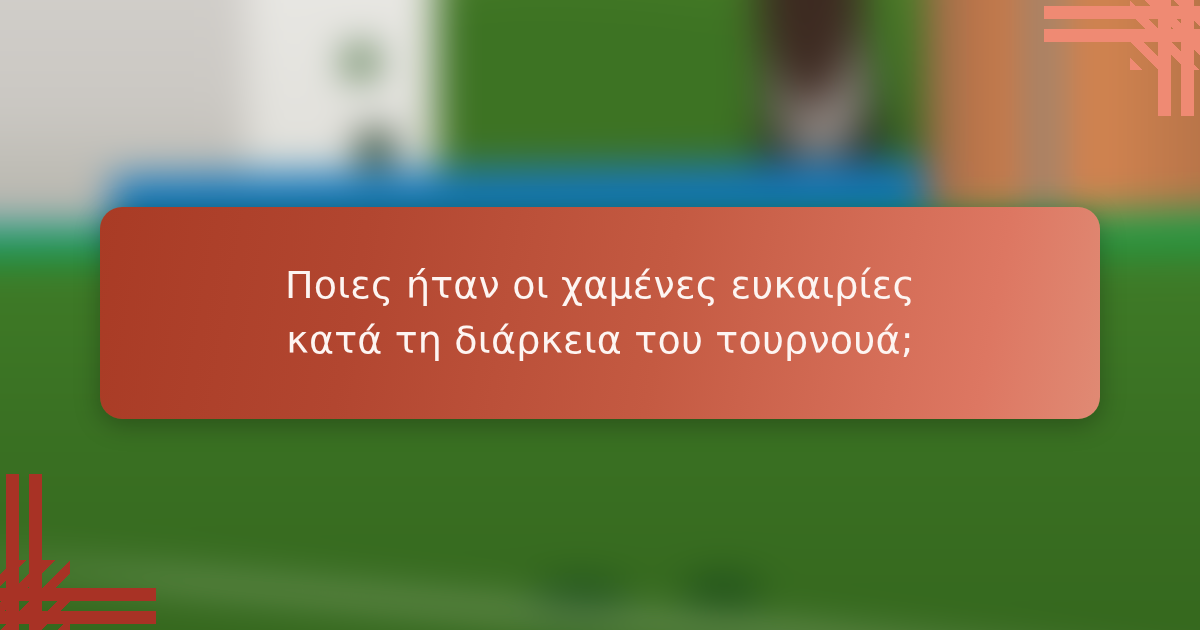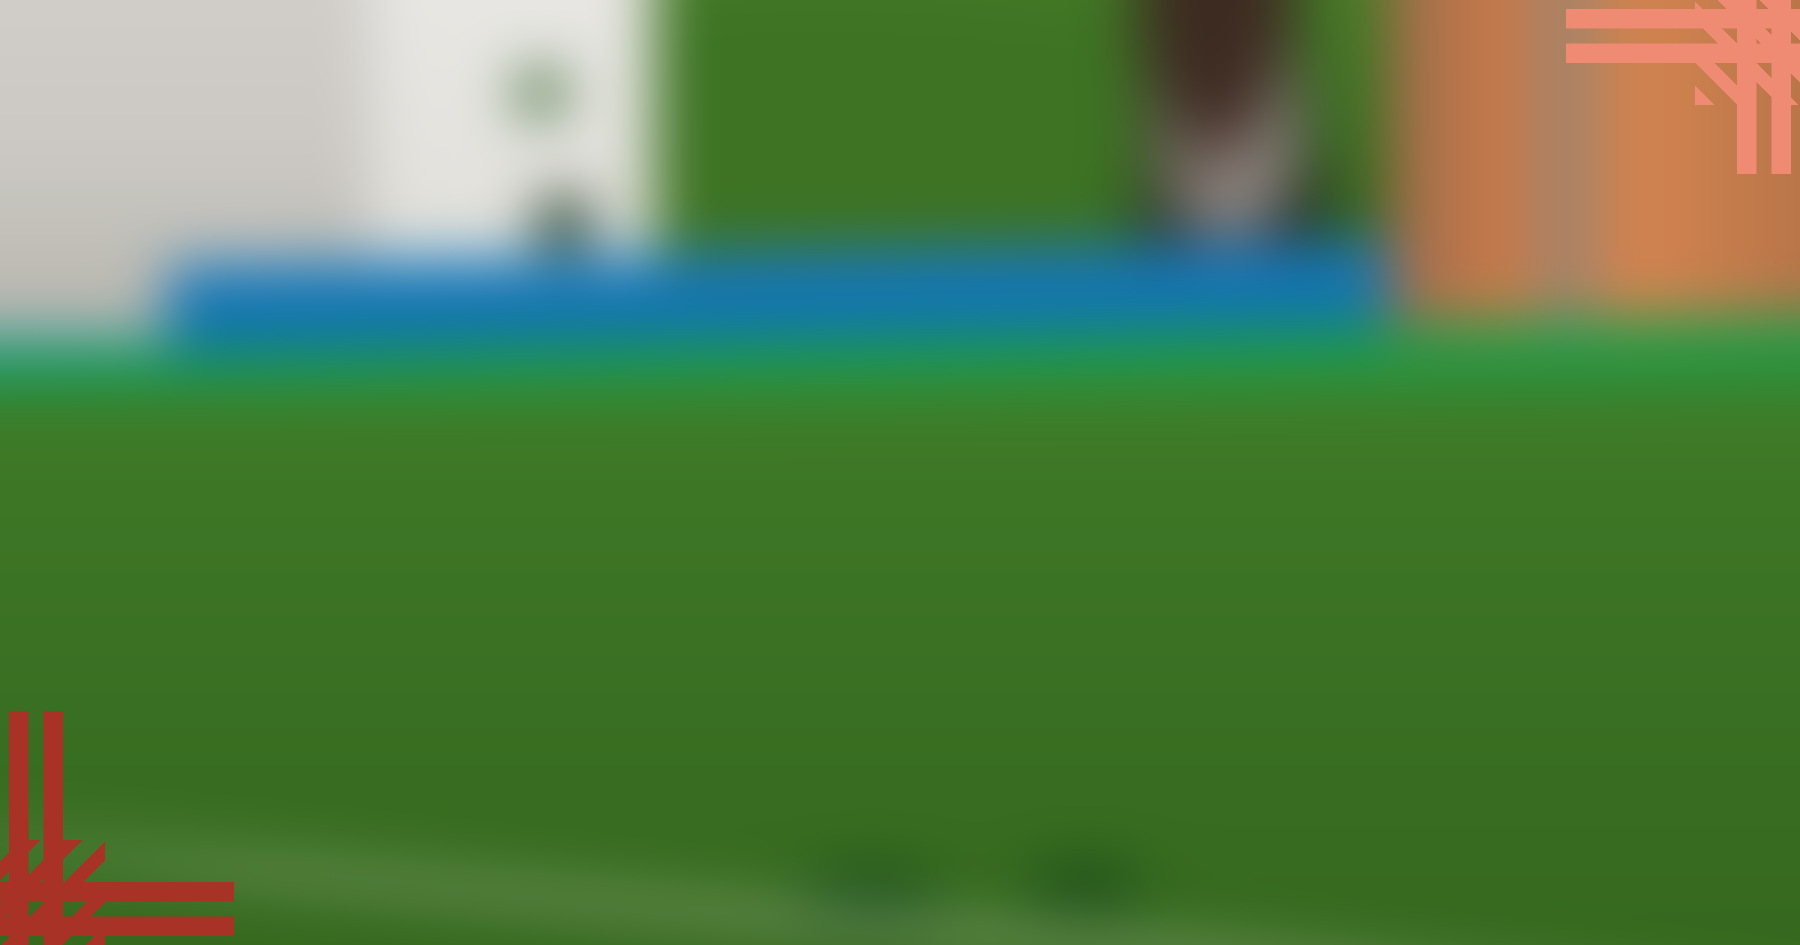--- a/index.html
+++ b/index.html
@@ -356,14 +356,17 @@
   </div>
 
   <div class="corner corner-bl">
     <div class="bar-h1"></div>
     <div class="bar-h2"></div>
     <div class="bar-v1"></div>
     <div class="bar-v2"></div>
     <div class="hatch"></div>
   </div>
 
+  <div class="card">
+    <p class="card-text">Ποιες ήταν οι χαμένες ευκαιρίες κατά τη διάρκεια του τουρνουά;</p>
+  </div>
 
 </div>
 
 </body></html>

